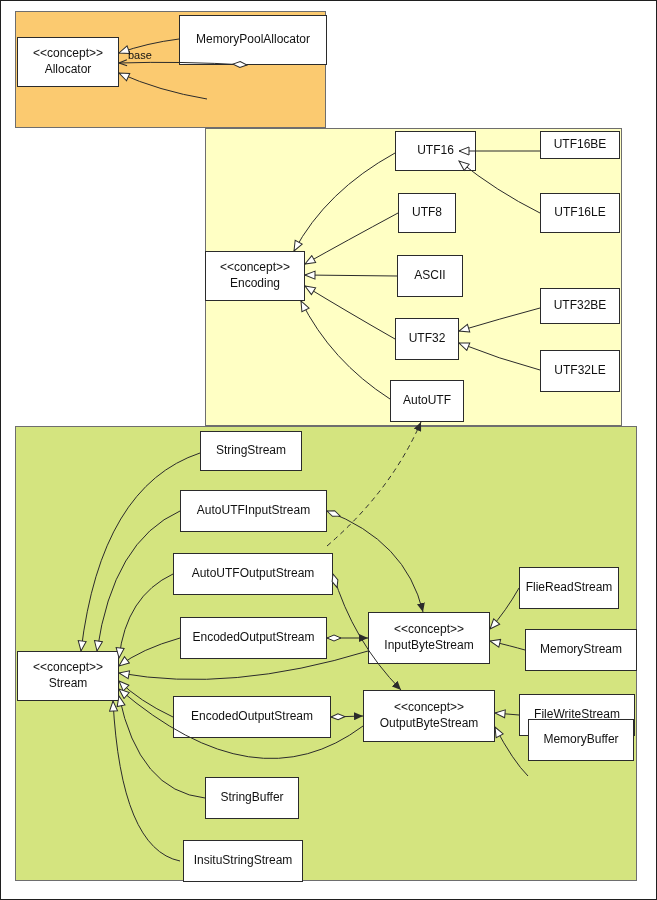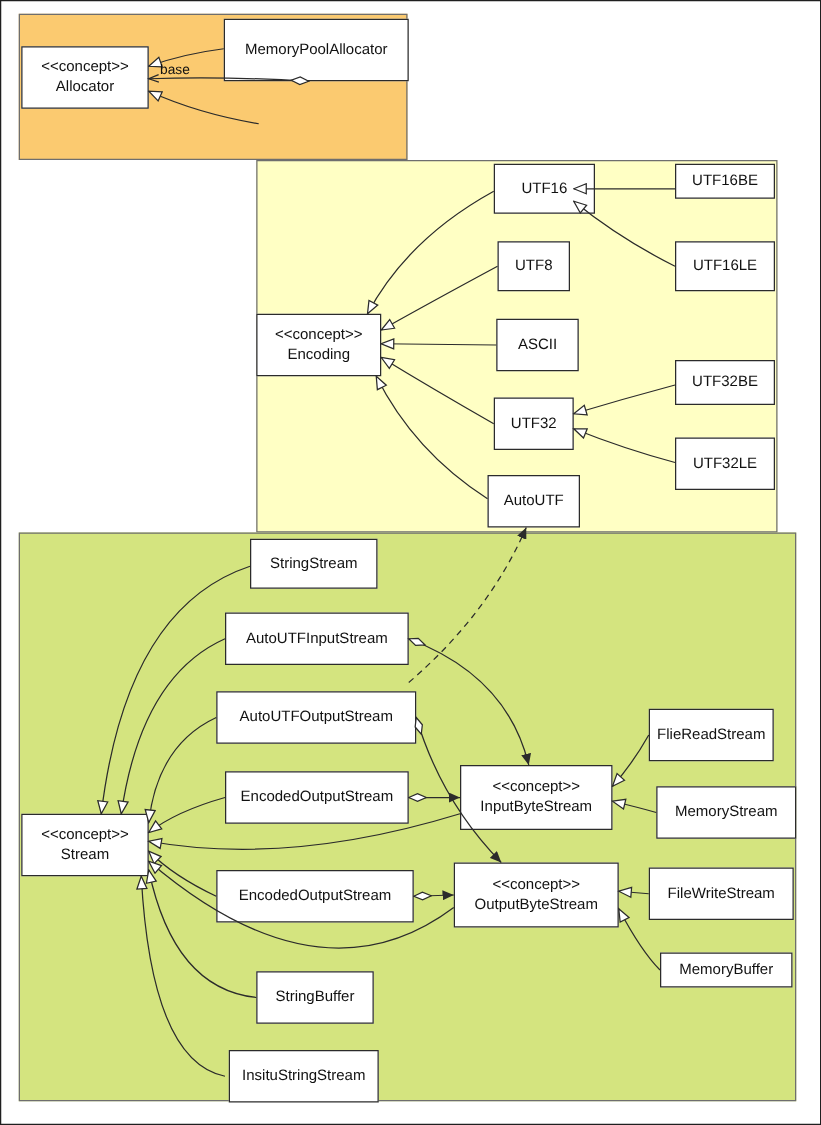--- a/index.html
+++ b/index.html
@@ -105,21 +105,21 @@
   </div>
   <div class="node" style="left:518px;top:566px;width:100px;height:42px">
     <span>FlieReadStream</span>
   </div>
   <div class="node" style="left:524px;top:628px;width:112px;height:42px">
     <span>MemoryStream</span>
   </div>
   <div class="node" style="left:518px;top:693px;width:116px;height:42px">
     <span>FileWriteStream</span>
   </div>
-  <div class="node" style="left:527px;top:761px;width:106px;height:28px">
+  <div class="node" style="left:527px;top:718px;width:106px;height:42px">
     <span>MemoryBuffer</span>
   </div>
 
   <svg class="edges" width="657" height="900" viewBox="0 0 657 900">
     <defs>
       <marker id="tri" viewBox="0 0 12 10" refX="11" refY="5" markerWidth="12" markerHeight="10" orient="auto" markerUnits="userSpaceOnUse">
         <path d="M1,1 L11,5 L1,9 Z" fill="#ffffff" stroke="#2b2b2b" stroke-width="1"></path>
       </marker>
       <marker id="diamond" viewBox="0 0 16 8" refX="1" refY="4" markerWidth="16" markerHeight="8" orient="auto" markerUnits="userSpaceOnUse">
         <path d="M1,4 L8,1 L15,4 L8,7 Z" fill="#ffffff" stroke="#2b2b2b" stroke-width="1"></path>

